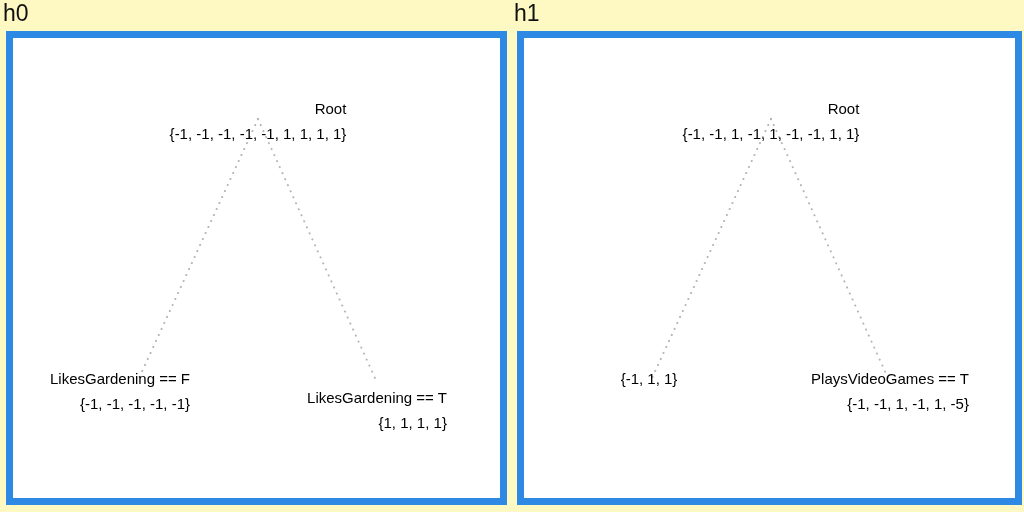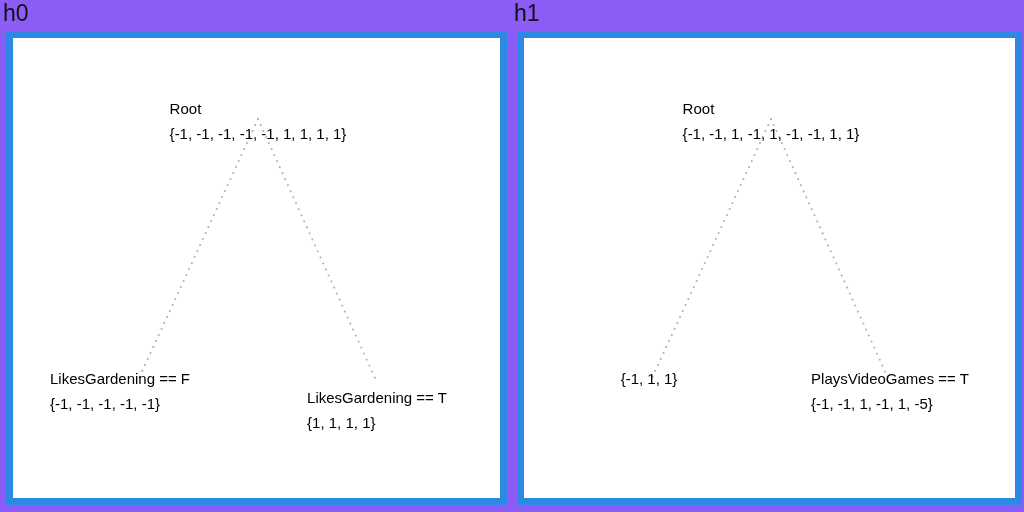--- a/index.html
+++ b/index.html
@@ -4,21 +4,21 @@
 <style>
   html, body {
     margin: 0;
     padding: 0;
     background: #ffffff;
   }
   .figure {
     position: relative;
     width: 1024px;
     height: 512px;
-    background: #8b5cf6;
+    background: #fef9c3;
     font-family: "Liberation Sans", sans-serif;
     color: #000000;
     overflow: hidden;
   }
   .panel-title {
     position: absolute;
     top: 0px;
     font-size: 23px;
     line-height: 27px;
     font-weight: 400;
@@ -45,21 +45,21 @@
   .edge-line {
     stroke: #b5b5b5;
     stroke-width: 2;
     stroke-linecap: round;
     stroke-dasharray: 0.1 6.5;
     fill: none;
   }
   .tree-node {
     position: absolute;
     transform: translateX(-50%);
-    text-align: left;
+    text-align: right;
     font-size: 15px;
     line-height: 25px;
     white-space: nowrap;
   }
   .node-label, .node-set {
     display: block;
   }
 </style>
 </head>
 <body>

